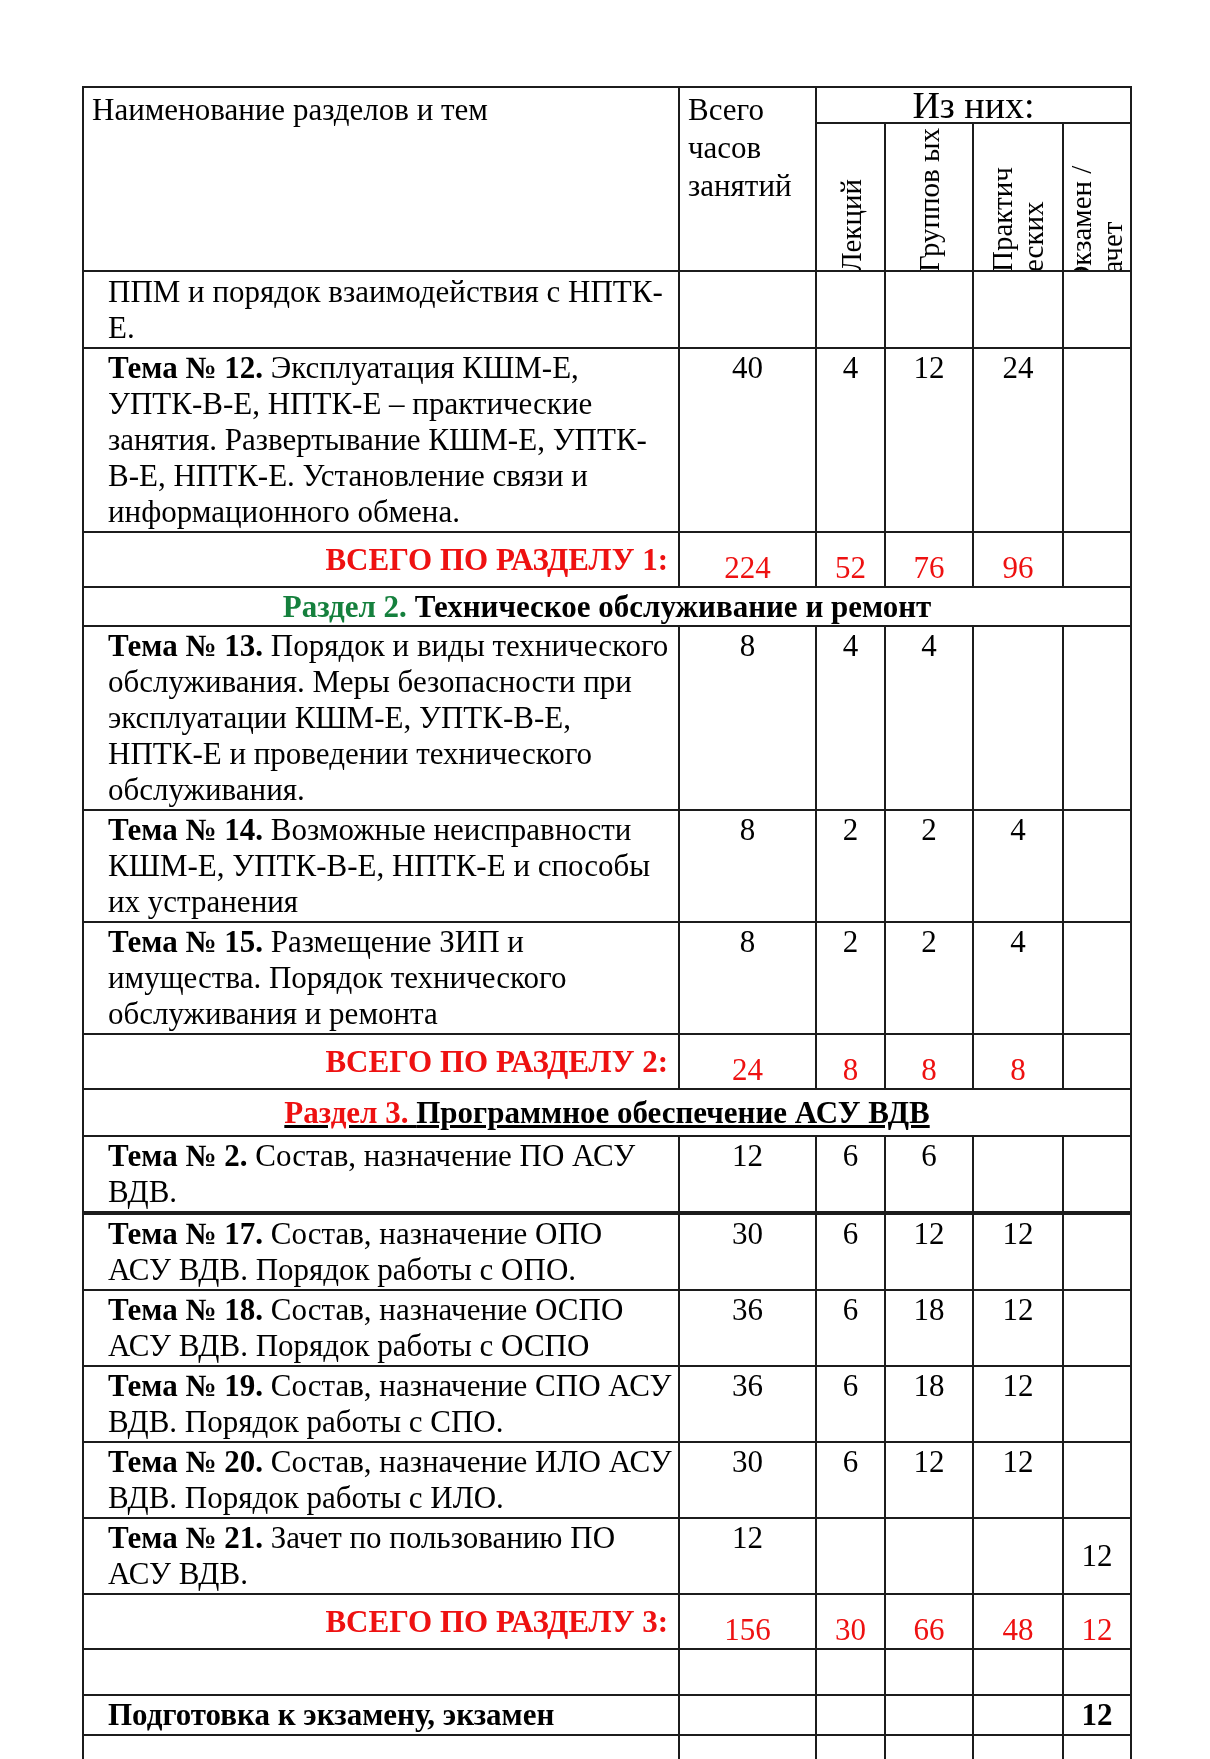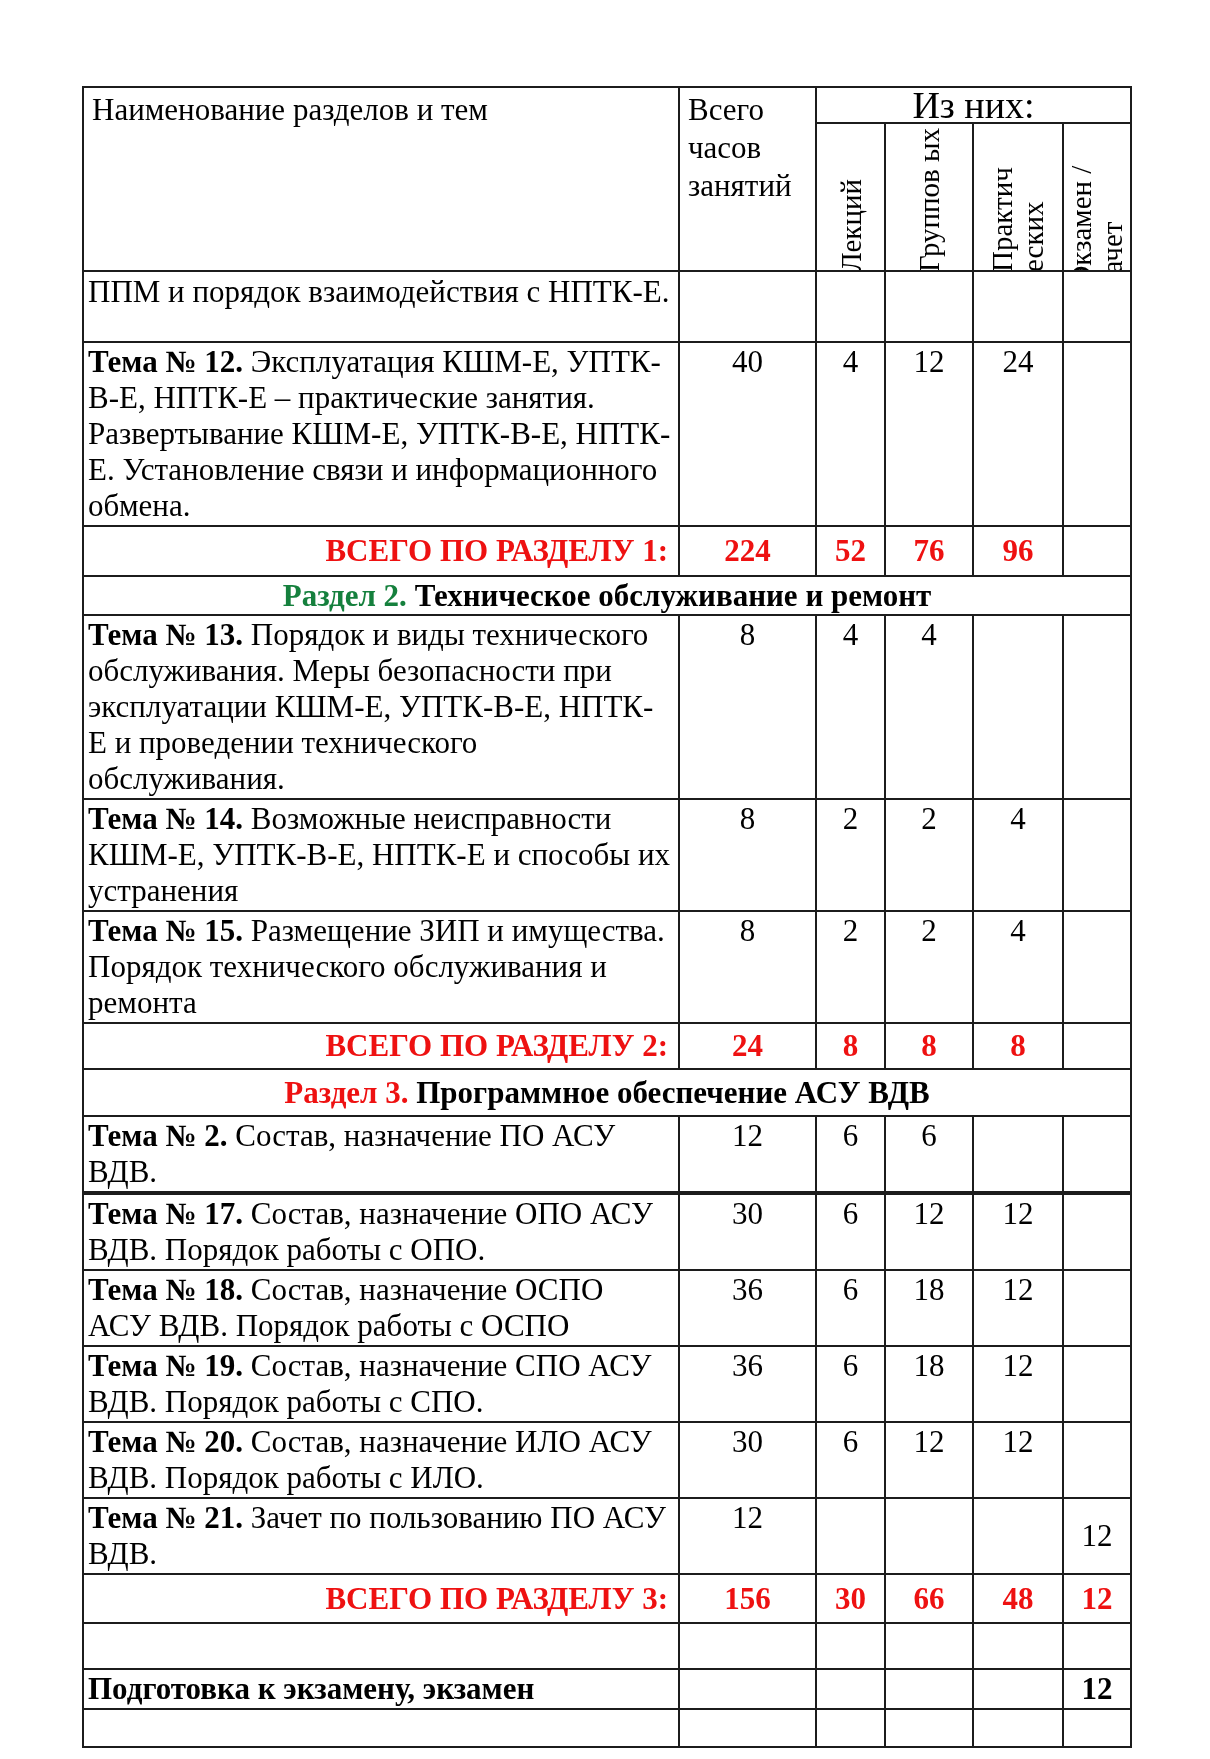--- a/index.html
+++ b/index.html
@@ -31,32 +31,32 @@
     width:150px;
     transform:translate(-50%,-50%) rotate(-90deg);
     font-size:29px; line-height:31px; text-align:left;
   }
   .rot-clip {
     width:172px;
     transform:translate(-50%,-47%) rotate(-90deg);
   }
 
   
-  .name-cell { font-size:31px; line-height:36px; padding:1px 6px 1px 4px; }
+  .name-cell { font-size:31px; line-height:36px; padding:1px 6px 1px 24px; }
   .name-cell b { font-weight:bold; }
   .val-cell { font-size:31px; line-height:36px; text-align:center; padding-top:1px; }
   .val-cell.mid { vertical-align:middle; padding-top:0; }
 
   tr.carryover .name-cell { padding-top:2px; }
 
   tr.total .name-cell {
     text-align:right; vertical-align:middle;
     font-weight:bold; color:var(--red); padding-right:10px;
   }
-  tr.total .val-cell { vertical-align:middle; font-weight:bold; color:var(--red); padding-top:0; }
+  tr.total .val-cell { vertical-align:middle; font-weight:normal; color:var(--red); padding-top:17px; }
 
   .section-cell {
     text-align:center; vertical-align:middle;
     font-weight:bold; font-size:31px; line-height:35px; padding:1px 0;
   }
   .sec-prefix { font-weight:bold; }
 
   tr.exam_prep .name-cell { font-weight:bold; vertical-align:middle; }
   tr.exam_prep .val-cell { font-weight:bold; vertical-align:middle; padding-top:0; }
 
@@ -149,21 +149,21 @@
           <td class="val-cell"></td>
         </tr>
         <tr class="total" style="height: 46px;">
           <td class="name-cell"><span>ВСЕГО ПО РАЗДЕЛУ 2:</span></td>
           <td class="val-cell">24</td>
           <td class="val-cell">8</td>
           <td class="val-cell">8</td>
           <td class="val-cell">8</td>
           <td class="val-cell"></td>
         </tr>
-        <tr class="section" style="height: 47px;">
+        <tr class="section" style="height: 47px; text-decoration: underline;">
           <td class="section-cell" colspan="6"><span class="sec-prefix" style="color: rgb(238, 17, 17);">Раздел 3. </span><span>Программное обеспечение АСУ ВДВ</span></td>
         </tr>
         <tr class="topic" style="height: 73px;">
           <td class="name-cell thick-b"><b>Тема № 2. </b><span>Состав, назначение ПО АСУ ВДВ.</span></td>
           <td class="val-cell thick-b">12</td>
           <td class="val-cell thick-b">6</td>
           <td class="val-cell thick-b">6</td>
           <td class="val-cell thick-b"></td>
           <td class="val-cell thick-b"></td>
         </tr>

